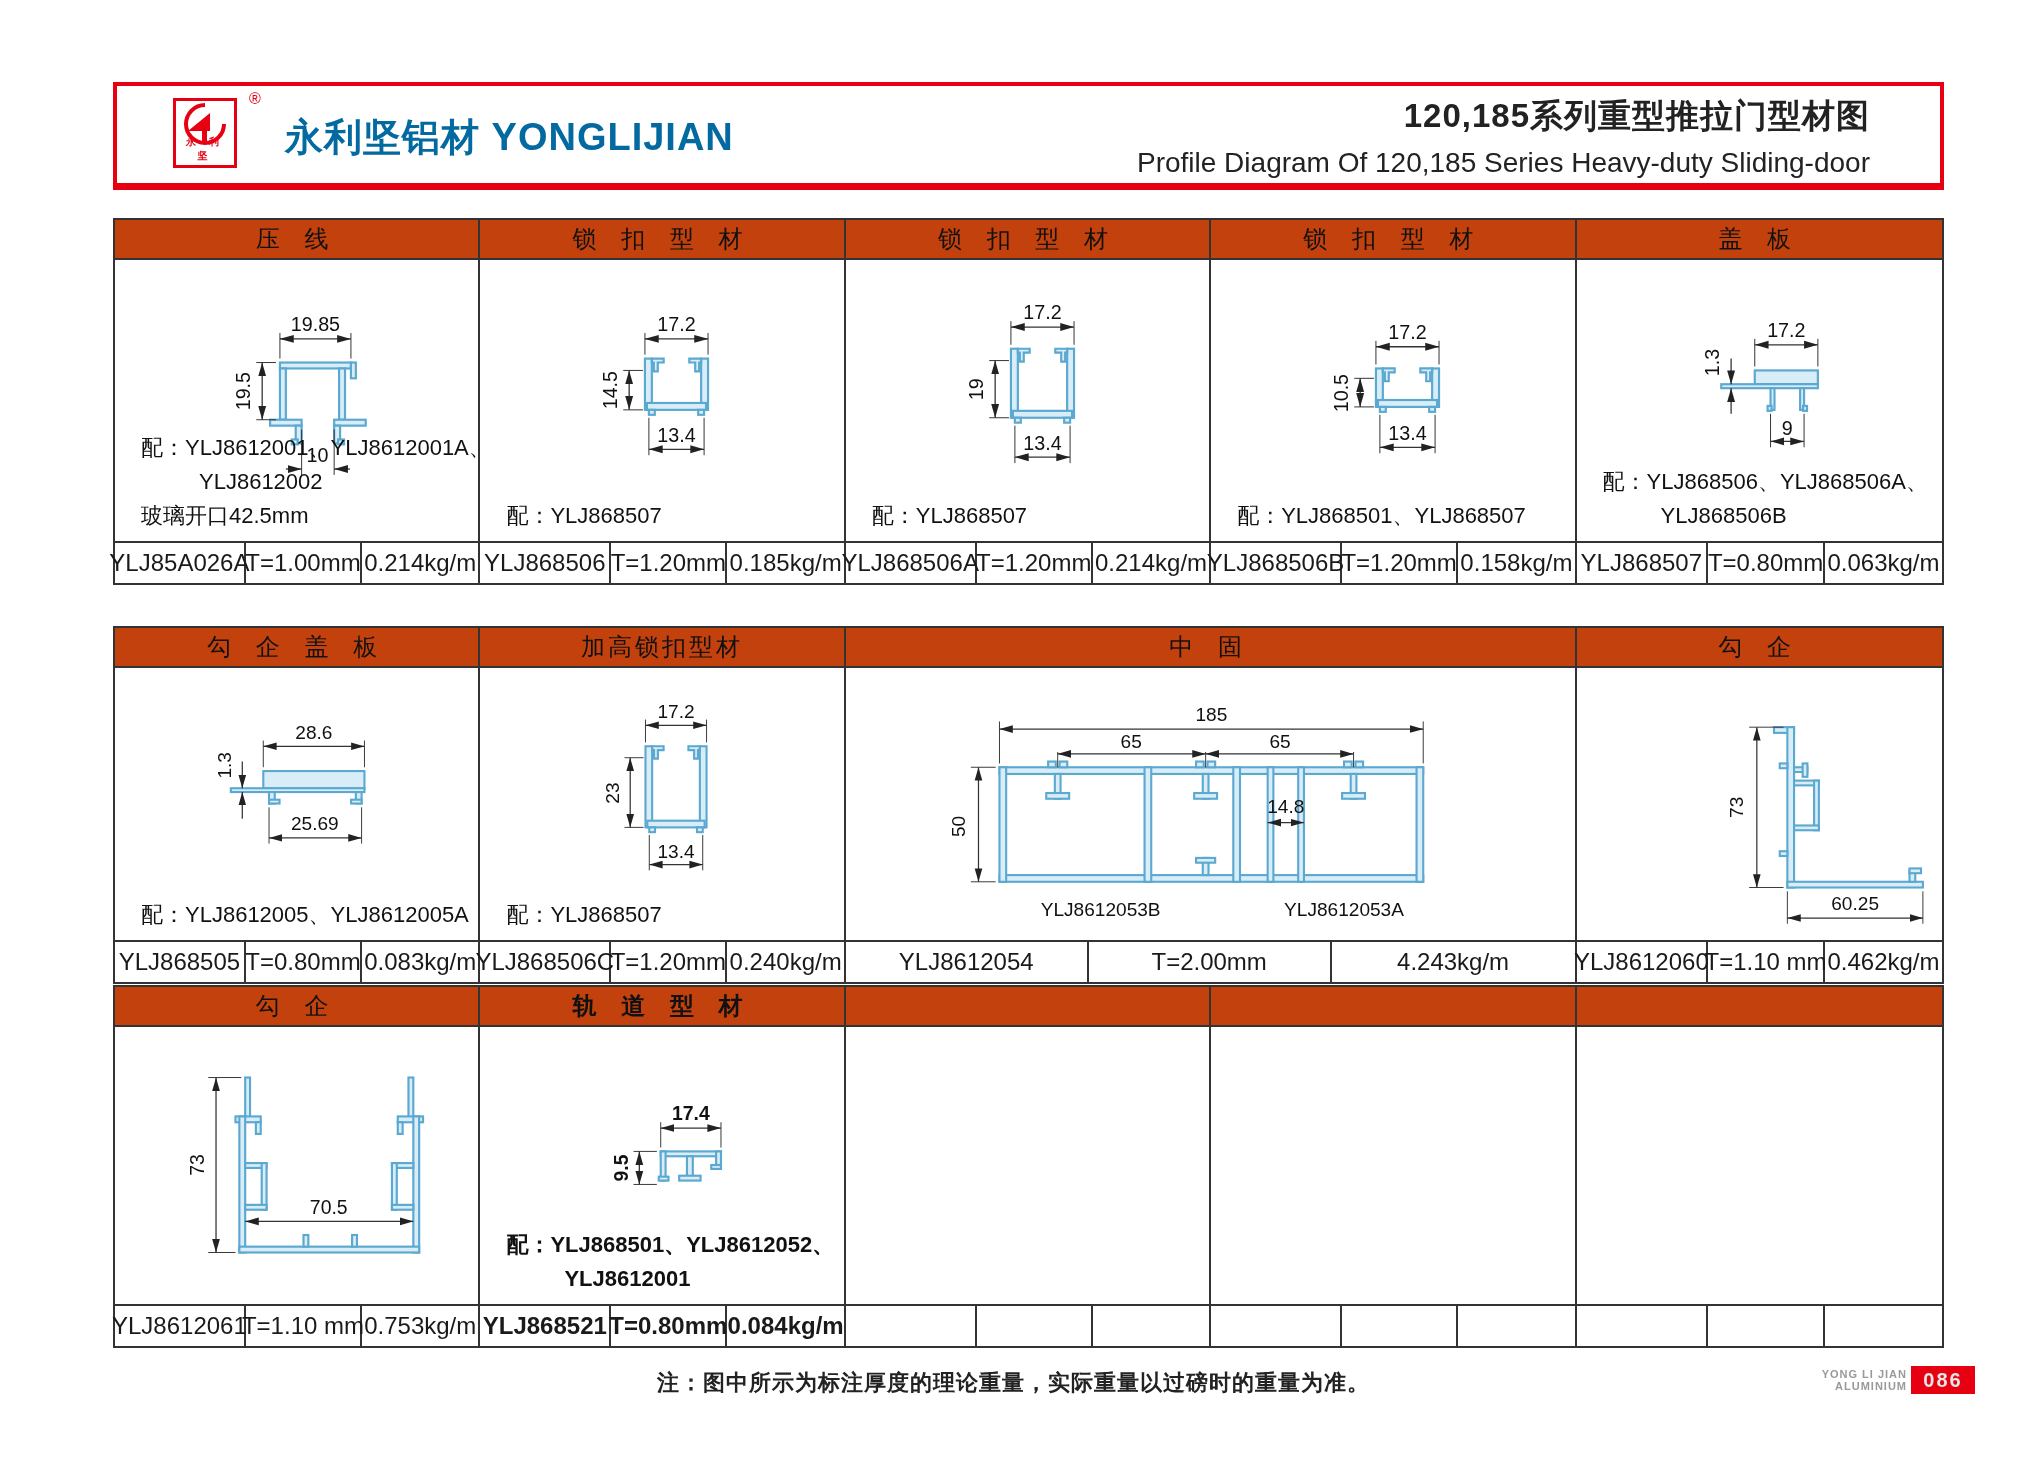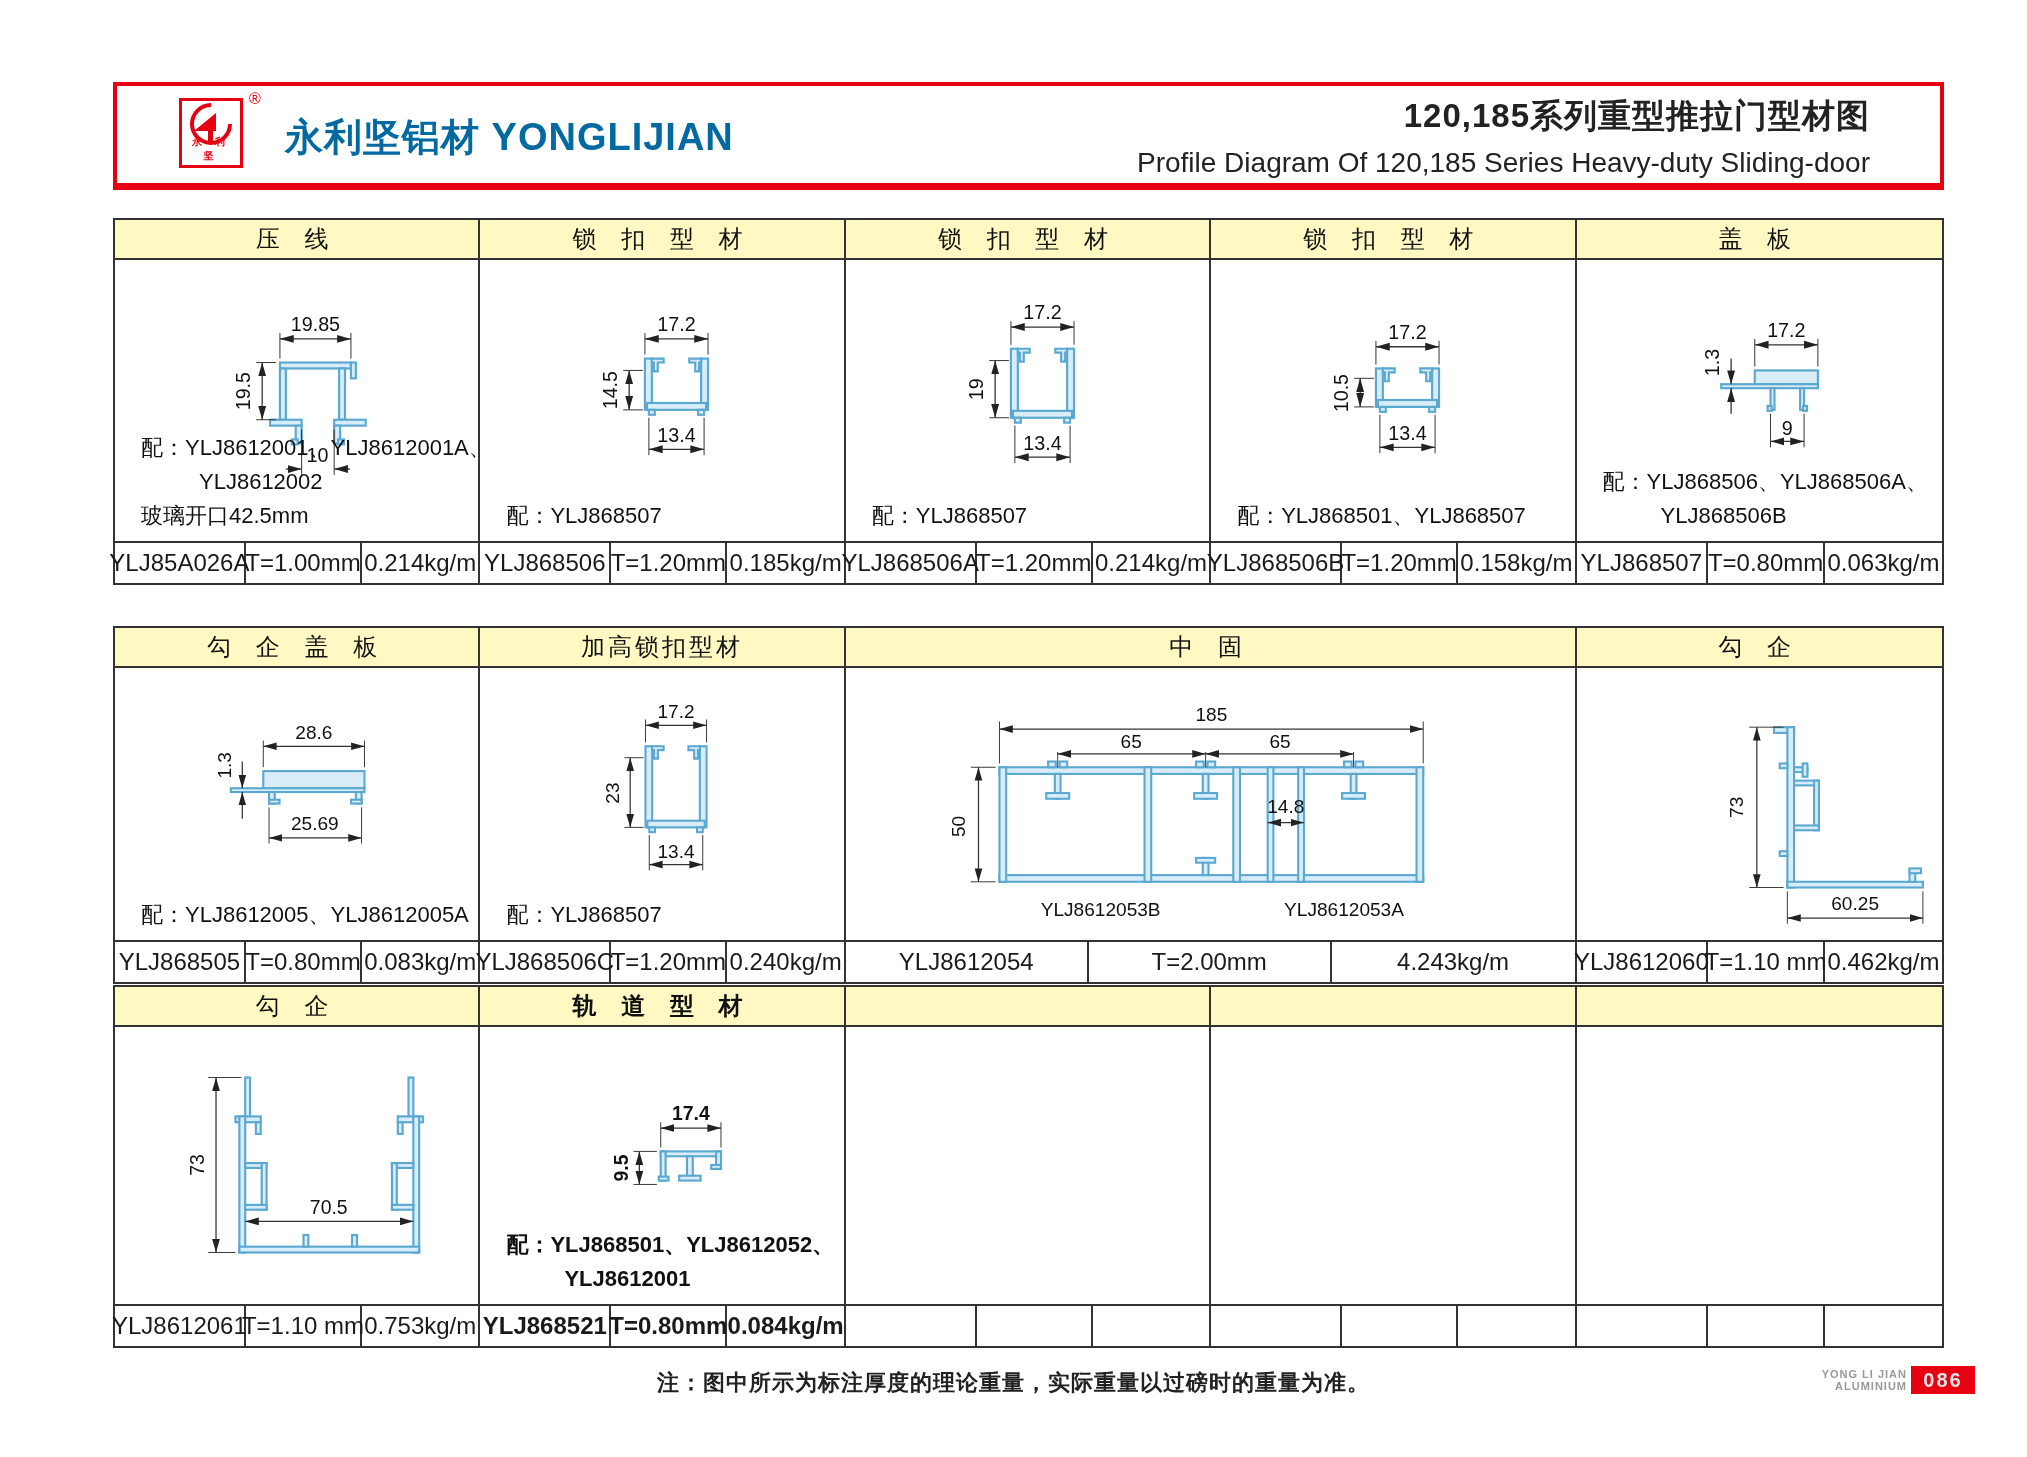--- a/index.html
+++ b/index.html
@@ -1,32 +1,32 @@
 <!DOCTYPE html>
 <html><head>
 <meta charset="utf-8">
 <style>
   html,body{margin:0;padding:0;background:#fff;}
   body{width:2027px;height:1457px;position:relative;font-family:"Liberation Sans","DejaVu Sans",sans-serif;color:#1a1a1a;}
 
   
   .hd-box{position:absolute;left:113px;top:82px;width:1831px;height:108px;border:4px solid #e60012;border-bottom-width:7px;box-sizing:border-box;background:#fff;}
-  .logo-sq{position:absolute;left:62px;top:12px;width:64px;height:70px;border:3px solid #e60012;box-sizing:border-box;}
+  .logo-sq{position:absolute;left:56px;top:12px;width:64px;height:70px;border:3px solid #e60012;box-sizing:border-box;}
   .logo-cn3{position:absolute;left:0;bottom:2px;width:100%;text-align:center;font-size:10px;letter-spacing:5px;color:#e60012;font-weight:bold;}
   .logo-reg{position:absolute;left:132px;top:4px;font-size:16px;color:#e60012;}
   .brand-line{position:absolute;left:168px;top:26px;font-size:38px;font-weight:bold;color:#0369a1;white-space:nowrap;letter-spacing:1px;}
   .ttl{position:absolute;right:70px;top:8px;text-align:right;}
   .ttl-cn{font-size:33px;font-weight:bold;color:#222;letter-spacing:1px;}
   .ttl-en{font-size:28px;color:#222;margin-top:8px;}
 
   
   .block{position:absolute;left:113px;width:1831px;border:2px solid #333;box-sizing:border-box;display:flex;background:#fff;}
   .sec{border-right:2px solid #333;box-sizing:border-box;display:flex;flex-direction:column;}
   .sec:last-child{border-right:none;}
-  .sec-h{height:40px;flex:0 0 40px;background:#fef9c3;border-bottom:2px solid #333;display:flex;align-items:center;justify-content:center;font-size:24px;letter-spacing:9px;color:#111;box-sizing:border-box;}
+  .sec-h{height:40px;flex:0 0 40px;background:#c2410c;border-bottom:2px solid #333;display:flex;align-items:center;justify-content:center;font-size:24px;letter-spacing:9px;color:#111;box-sizing:border-box;}
   .sec-c{flex:1 1 auto;position:relative;overflow:hidden;}
   .sec-f{height:42px;flex:0 0 42px;border-top:2px solid #333;display:flex;font-size:24px;box-sizing:border-box;}
   .fcell{display:flex;align-items:center;justify-content:center;border-right:2px solid #333;box-sizing:border-box;white-space:nowrap;}
   .fcell:last-child{border-right:none;}
   .fc-m{width:36%;} .fc-t{width:32%;} .fc-w{width:32%;}
   .fc-3{width:33.333%;}
   .note{position:absolute;left:26px;bottom:8px;font-size:22px;color:#111;line-height:1.55;white-space:nowrap;}
   .note .ind{padding-left:58px;}
   svg.draw{display:block;width:100%;height:100%;}
 

